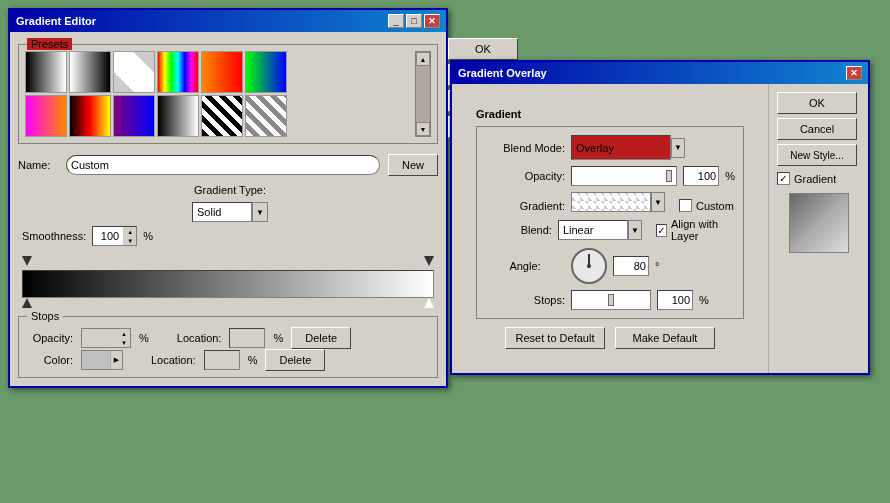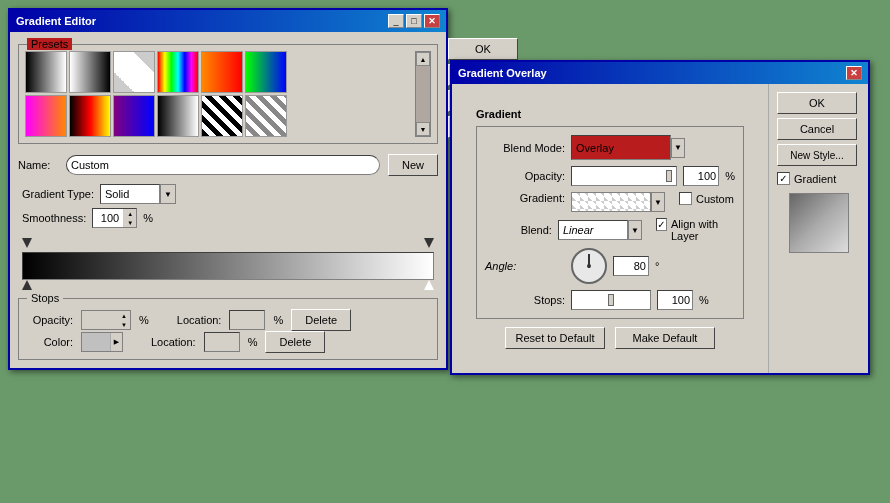--- a/index.html
+++ b/index.html
@@ -75,20 +75,21 @@
       padding: 1px 4px;
     }
 
     
     .type-row {
       display: flex;
       align-items: center;
       gap: 6px;
       margin-top: 8px;
       margin-left: 4px;
+      flex-direction: column;
     }
     .dropdown-btn {
       width: 16px;
       height: 20px;
       background: #d4d0c8;
       border: 1px solid #808080;
       display: flex;
       align-items: center;
       justify-content: center;
       cursor: pointer;
@@ -370,46 +371,46 @@
 
         <div style="display:flex;align-items:center;gap:6px;margin-bottom:6px;">
           <span style="width:80px;text-align:right;">Opacity:</span>
           <div style="flex:1;height:20px;border:1px solid #808080;border-top-color:#404040;border-left-color:#404040;background:white;position:relative;">
             <div style="position:absolute;right:4px;top:3px;width:6px;height:12px;background:#d4d0c8;border:1px solid #666;"></div>
           </div>
           <div style="height:20px;width:36px;border:1px solid #808080;border-top-color:#404040;border-left-color:#404040;background:white;text-align:right;padding:0 2px;display:flex;align-items:center;justify-content:flex-end;">100</div>
           <span>%</span>
         </div>
 
-        <div style="display:flex;align-items:flex-start;gap:6px;margin-bottom:6px;">
+        <div style="display:flex;align-items:flex-end;gap:6px;margin-bottom:6px;">
           <span style="width:80px;text-align:right;">Gradient:</span>
           <div style="display:flex;align-items:center;">
             <div style="width:80px;height:20px;background:linear-gradient(45deg,#ccc 25%,#fff 25%,#fff 75%,#ccc 75%,#ccc);background-size:8px 8px;border:1px solid #808080;cursor:pointer;"></div>
             <div style="width:14px;height:20px;background:#d4d0c8;border:1px solid #808080;display:flex;align-items:center;justify-content:center;font-size:8px;cursor:pointer;">▼</div>
           </div>
           <div style="display:flex;align-items:center;gap:4px;margin-left:8px;">
             <div class="checkbox-win"></div>
             <span>Custom</span>
           </div>
         </div>
 
         <div style="display:flex;align-items:center;gap:6px;margin-bottom:6px;">
           <span style="width:80px;text-align:right;">Blend:</span>
-          <div style="display:flex;align-items:center;font-style:italic;">
+          <div style="display:flex;align-items:center;">
             <div style="height:20px;width:70px;border:1px solid #808080;border-top-color:#404040;border-left-color:#404040;background:white;padding:0 4px;display:flex;align-items:center;">Linear</div>
             <div style="width:14px;height:20px;background:#d4d0c8;border:1px solid #808080;display:flex;align-items:center;justify-content:center;font-size:8px;cursor:pointer;">▼</div>
           </div>
-          <div style="display:flex;gap:4px;margin-left:8px;">
+          <div style="display:flex;align-items:center;gap:4px;margin-left:8px;">
             <div class="checkbox-win checked"></div>
             <span>Align with Layer</span>
           </div>
         </div>
 
         <div style="display:flex;align-items:center;gap:6px;margin-bottom:6px;">
-          <span style="width:80px;text-align:left;font-style:italic;">Angle:</span>
+          <span style="width:80px;text-align:center;">Angle:</span>
           <div style="width:36px;height:36px;border-radius:50%;border:2px solid #666;background:#e8e8e8;position:relative;cursor:pointer;">
 
             <div style="position:absolute;width:2px;height:14px;background:#333;left:50%;top:4px;transform:translateX(-50%);"></div>
             <div style="position:absolute;width:4px;height:4px;background:#333;border-radius:50%;left:50%;top:50%;transform:translate(-50%,-50%);"></div>
           </div>
           <div style="height:20px;width:36px;border:1px solid #808080;border-top-color:#404040;border-left-color:#404040;background:white;text-align:right;padding:0 2px;display:flex;align-items:center;justify-content:flex-end;">80</div>
           <span>°</span>
         </div>
 
         <div style="display:flex;align-items:center;gap:6px;">

